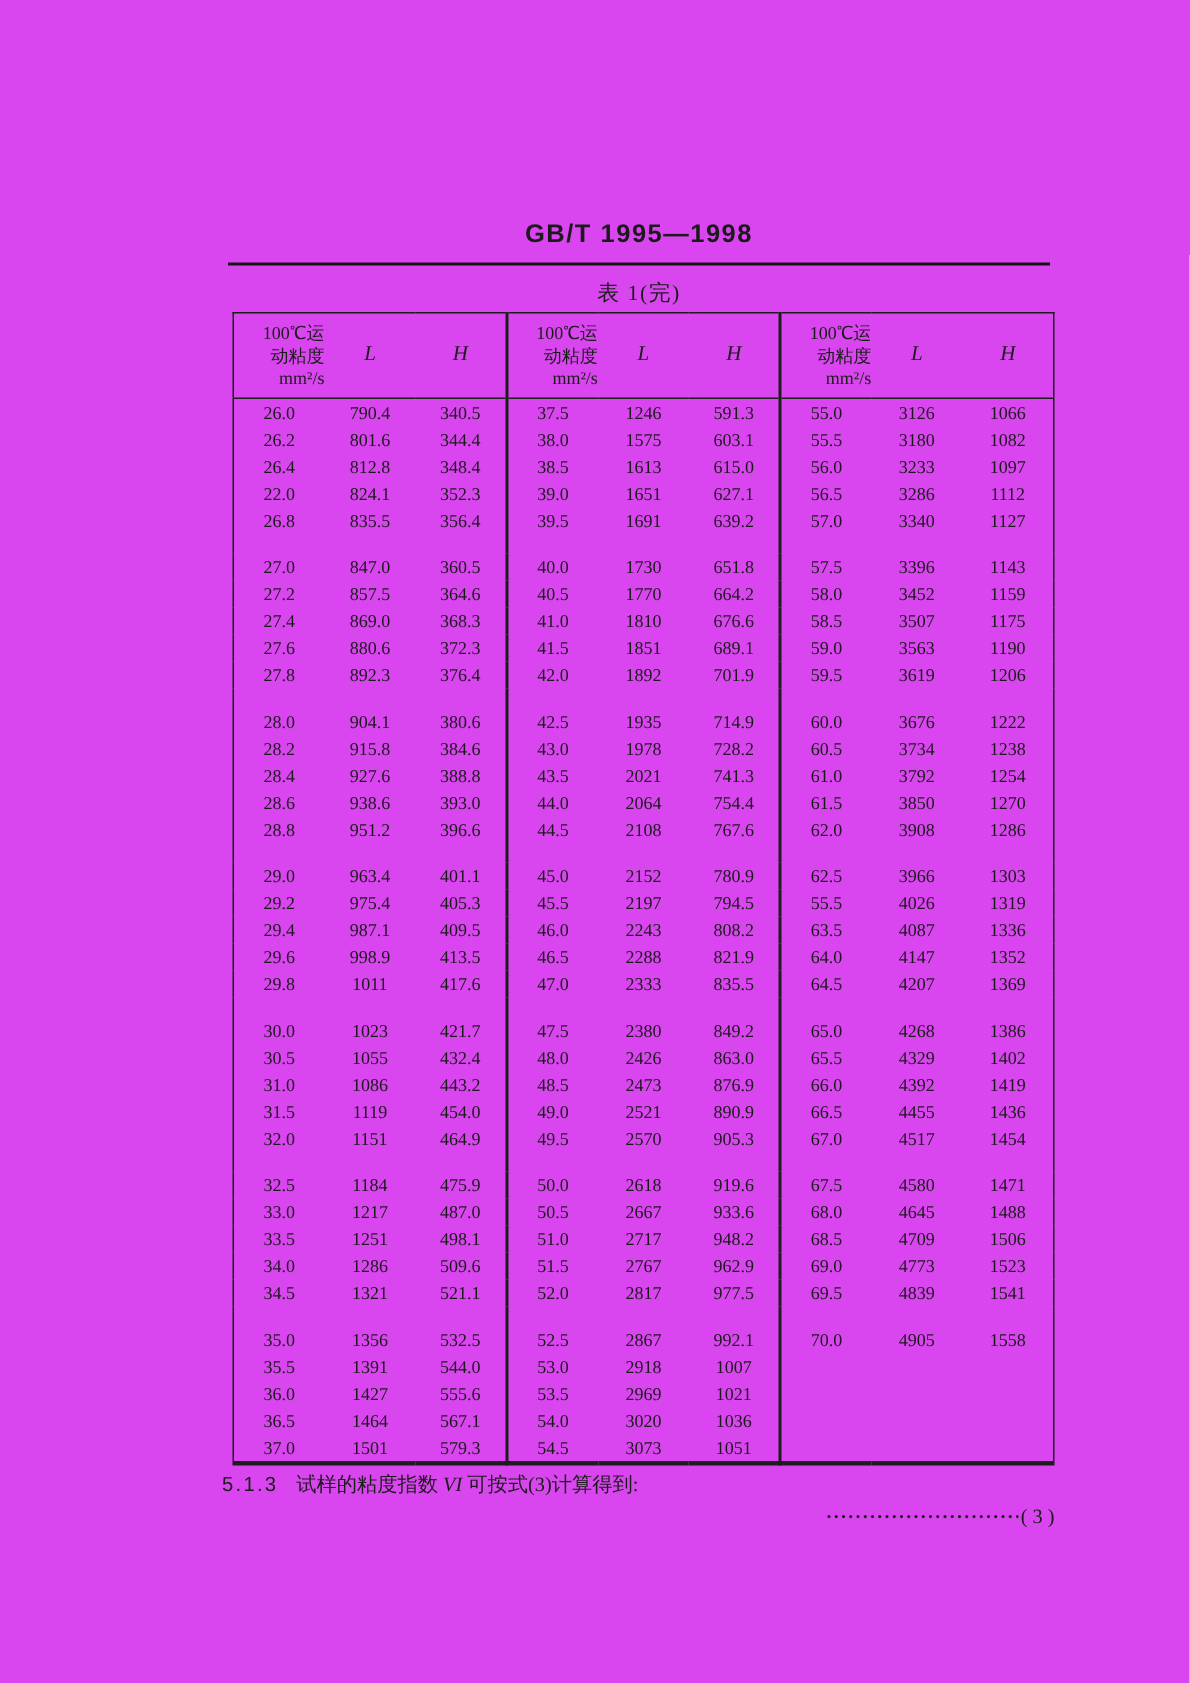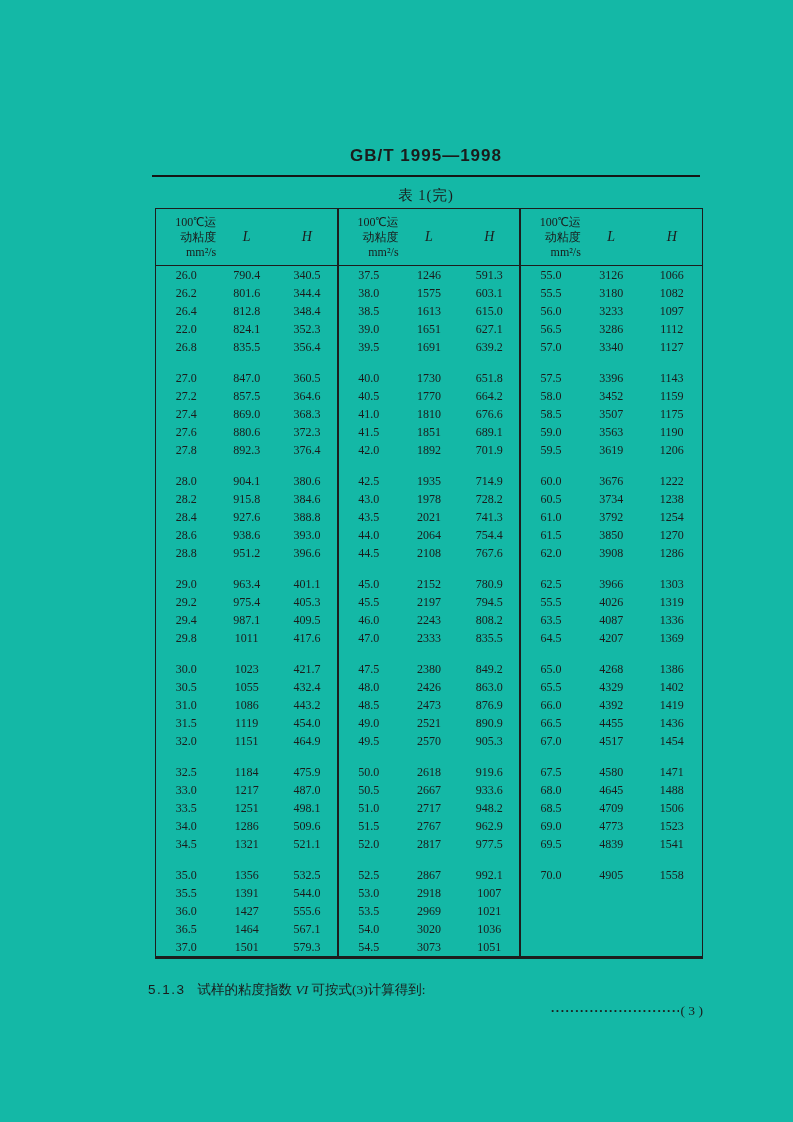--- a/index.html
+++ b/index.html
@@ -1,17 +1,17 @@
 <!DOCTYPE html>
 <html><head>
 <meta charset="utf-8">
 <style>
   html,body{margin:0;padding:0;background:#e8e8e8;}
   .page{
-    position:relative;width:793px;height:1122px;background:#14b8a6;
+    position:relative;width:793px;height:1122px;background:#d946ef;
     font-family:"Liberation Serif", serif;color:#1b1b1b;overflow:hidden;
     margin:0 auto;
   }
   .doc-number{
     position:absolute;left:152px;top:146px;width:548px;text-align:center;
     font-family:"Liberation Sans", sans-serif;font-weight:bold;
     font-size:17px;letter-spacing:1px;
   }
   .head-rule{
     position:absolute;left:152px;top:175px;width:548px;height:2px;background:#151515;
@@ -311,20 +311,31 @@
           <td class="">987.1</td>
           <td class="">409.5</td>
           <td class="gsep">46.0</td>
           <td class="">2243</td>
           <td class="">808.2</td>
           <td class="gsep">63.5</td>
           <td class="">4087</td>
           <td class="">1336</td>
         </tr>
         <tr class="data">
+          <td class="">29.6</td>
+          <td class="">998.9</td>
+          <td class="">413.5</td>
+          <td class="gsep">46.5</td>
+          <td class="">2288</td>
+          <td class="">821.9</td>
+          <td class="gsep">64.0</td>
+          <td class="">4147</td>
+          <td class="">1352</td>
+        </tr>
+        <tr class="data">
           <td class="">29.8</td>
           <td class="">1011</td>
           <td class="">417.6</td>
           <td class="gsep">47.0</td>
           <td class="">2333</td>
           <td class="">835.5</td>
           <td class="gsep">64.5</td>
           <td class="">4207</td>
           <td class="">1369</td>
         </tr>

